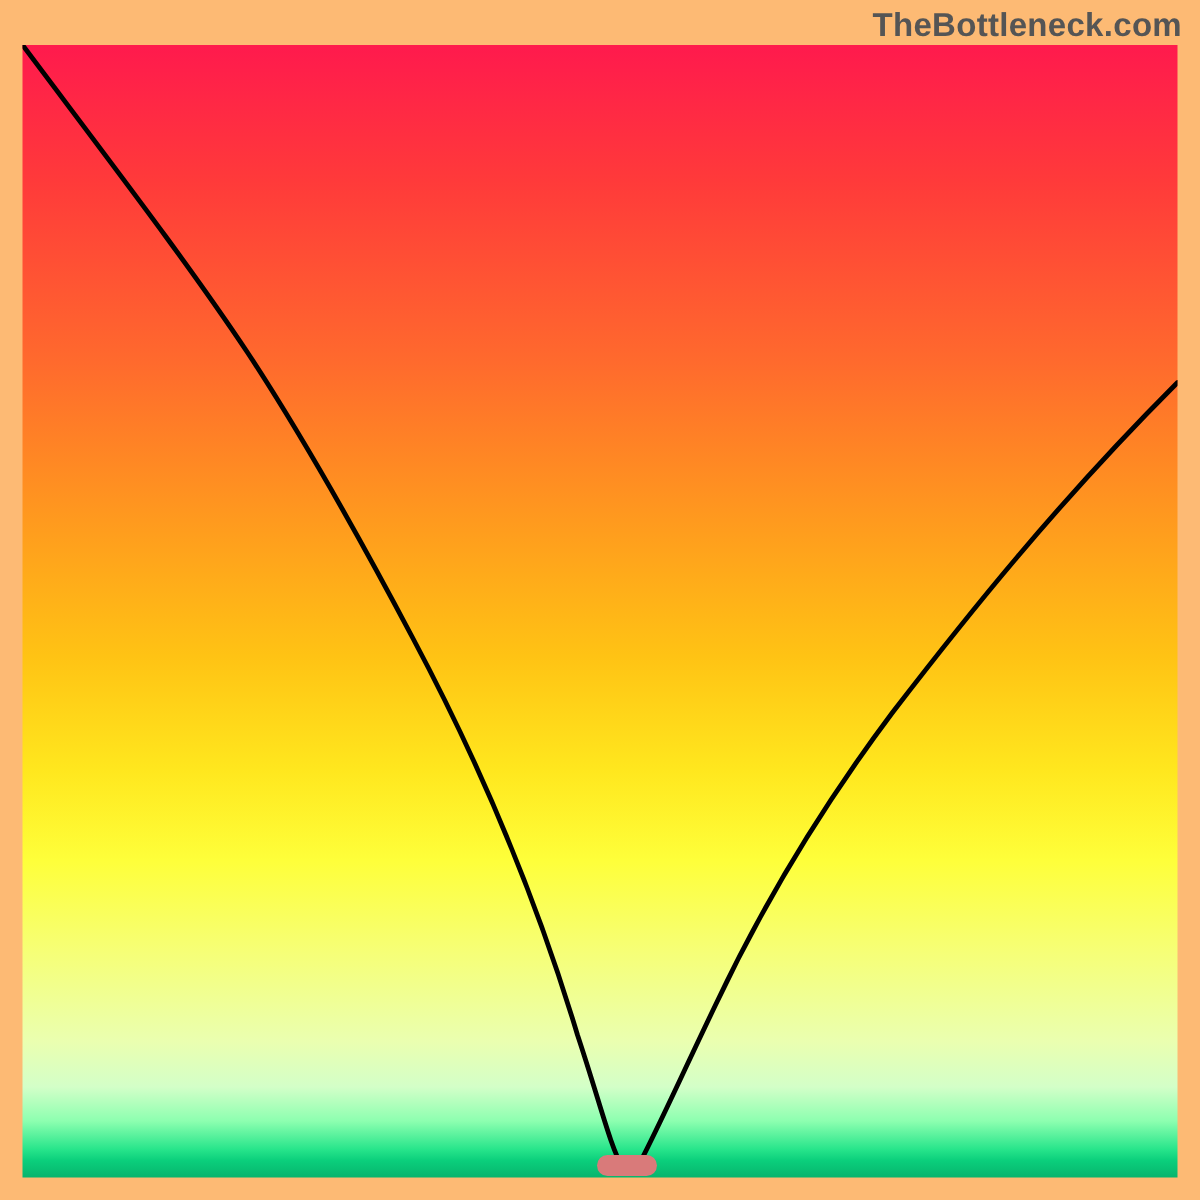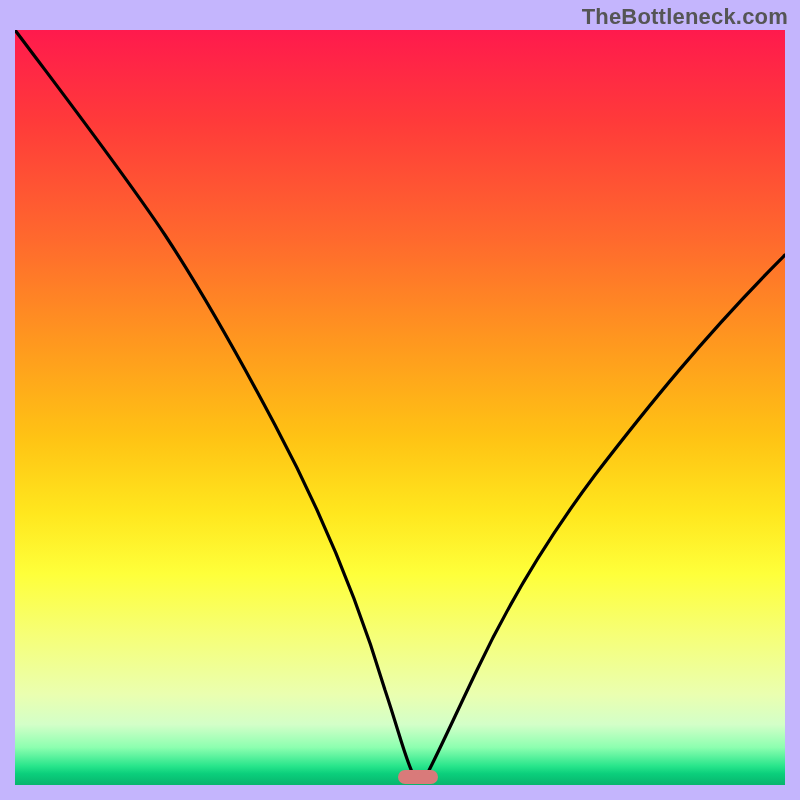--- a/index.html
+++ b/index.html
@@ -8,21 +8,21 @@
     width: 800px;
     height: 800px;
     overflow: hidden;
     background: #000;
     font-family: Arial, Helvetica, sans-serif;
   }
   .stage {
     position: relative;
     width: 800px;
     height: 800px;
-    background: #c4b5fd;
+    background: #fdba74;
   }
   .watermark {
     position: absolute;
     top: 4px;
     right: 12px;
     color: #555;
     font-size: 22px;
     font-weight: 600;
     letter-spacing: 0.2px;
     user-select: none;

